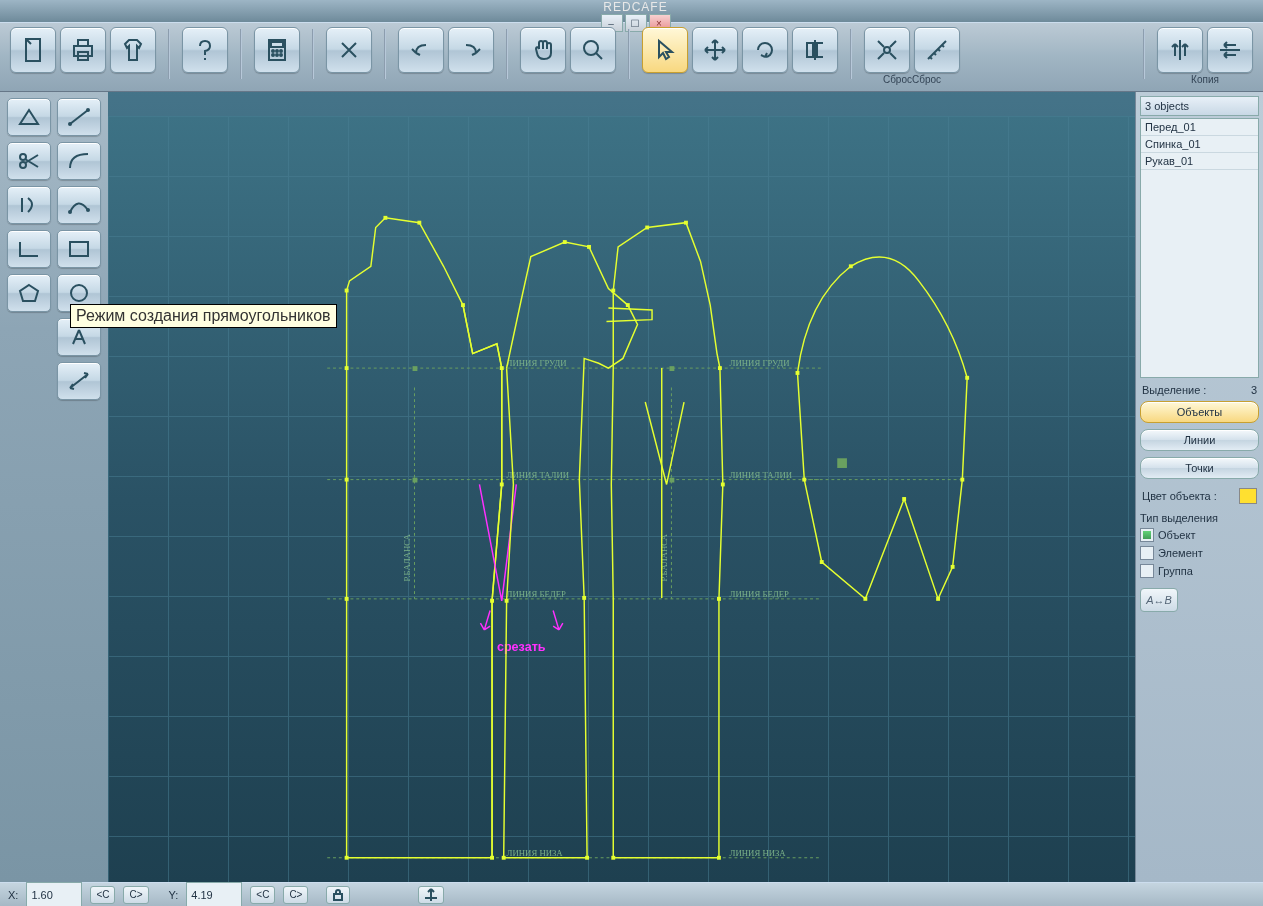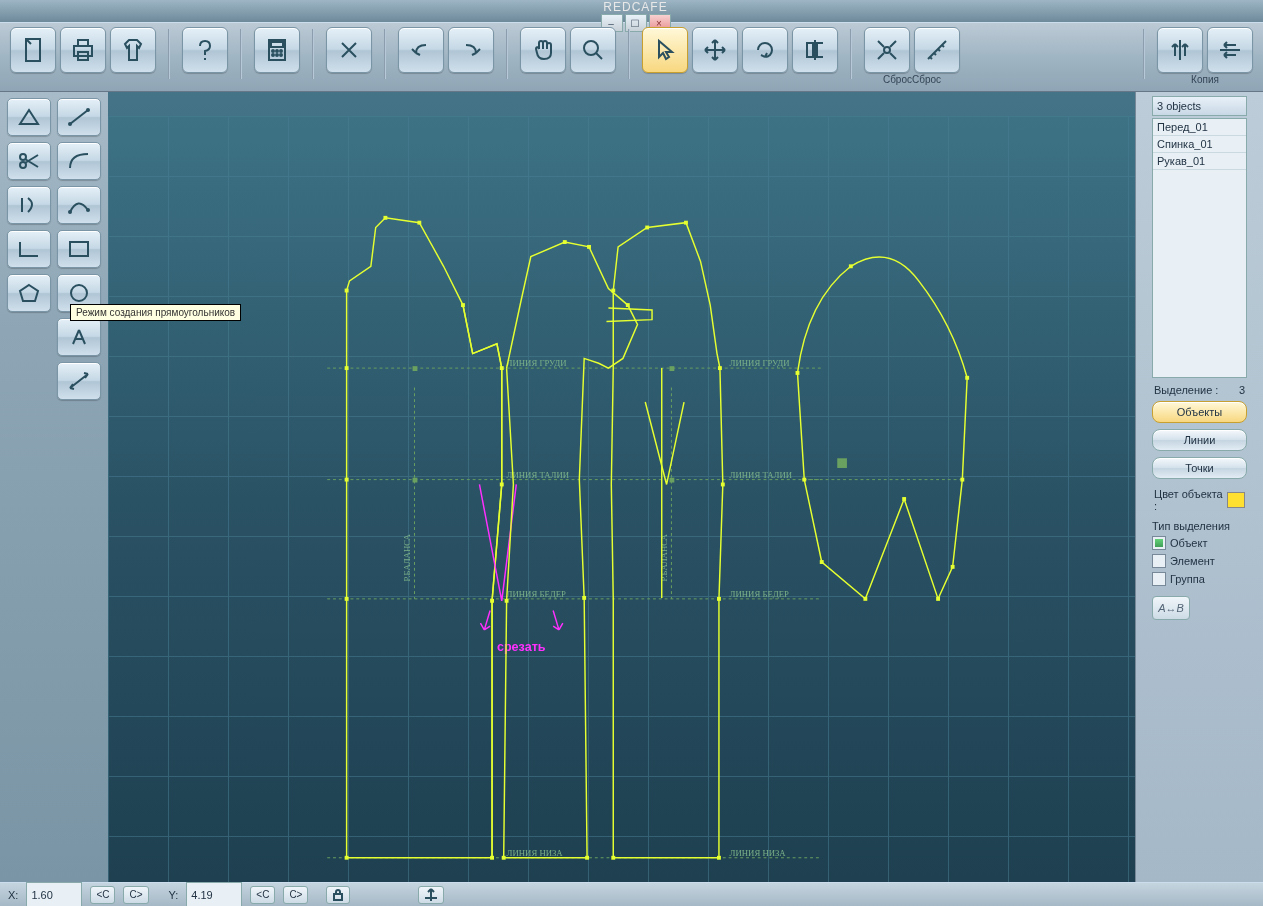--- a/index.html
+++ b/index.html
@@ -99,21 +99,21 @@
     display: flex; align-items: center; justify-content: center;
     box-shadow: inset 0 1px 0 #fff, 0 1px 1px rgba(0,0,0,.2);
     position: relative;
   }
   .tooltip {
     position: absolute;
     left: 70px; top: 304px;
     background: #FFFFE1;
     border: 1px solid #000;
     padding: 2px 5px;
-    font-size: 10px;
+    font-size: 16px;
     white-space: nowrap;
     z-index: 100;
   }
   
   .canvas-wrap { flex: 1; position: relative; overflow: hidden;
     background: linear-gradient(to bottom, #3d7285 0%, #2a5265 50%, #1e4050 100%);
     margin-top: 24px;
   }
   .grid {
     position: absolute; inset: 0;
@@ -130,21 +130,21 @@
   .pattern .node { fill: #e5ff30; }
   .pattern .gnode { fill: #6aa060; }
   .pattern .lbl { fill: #7ab088; font-size: 9px; font-family: Tahoma; }
   .pattern .lbl2 { fill: #ff30ff; font-size: 13px; font-weight: bold; }
   
   .right-panel {
     width: 128px;
     background: linear-gradient(to bottom, #bcccd8 0%, #a5b8c8 100%);
     border-left: 1px solid #789;
     display: flex; flex-direction: column;
-    padding: 4px 16px;
+    padding: 4px 4px;
     font-size: 11px; color: #234;
   }
   .rp-head {
     background: linear-gradient(to bottom,#e8f0f8,#c8d8e5);
     border: 1px solid #8aa;
     padding: 3px 4px;
   }
   .listbox {
     background: #e8f0f5;
     border: 1px solid #8aa;

